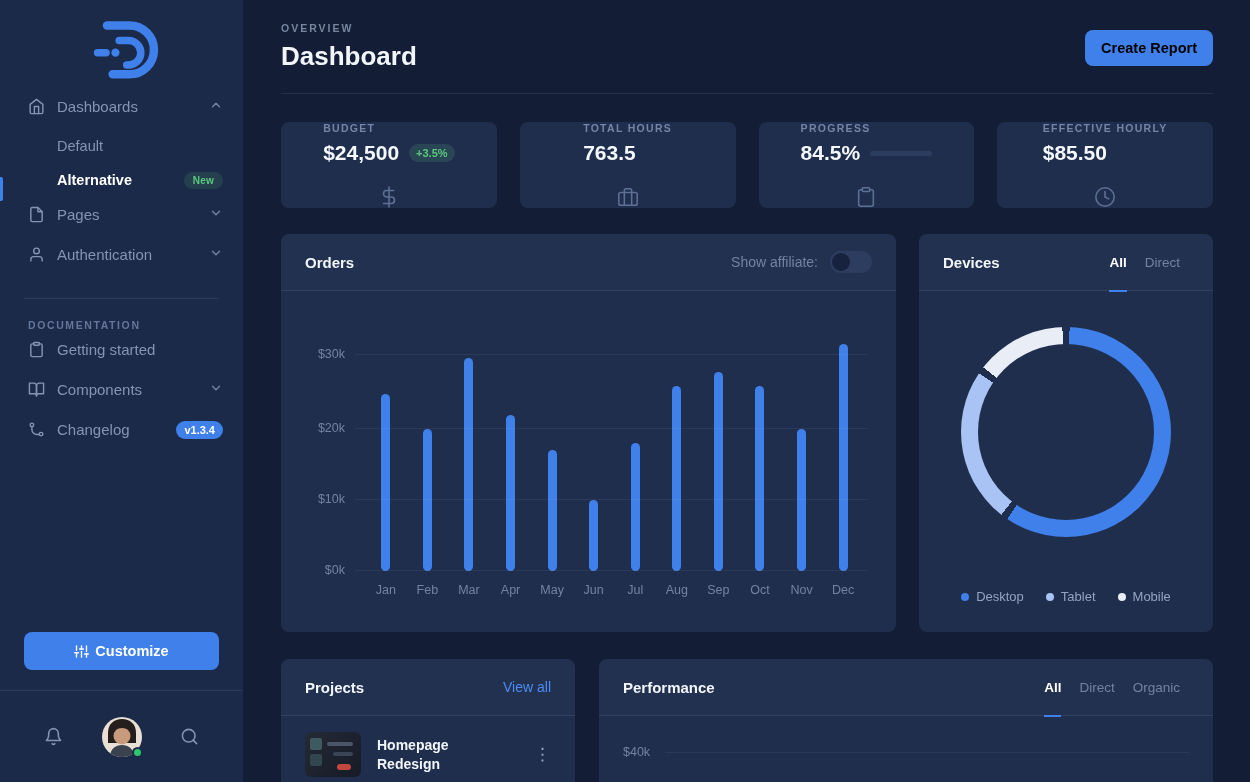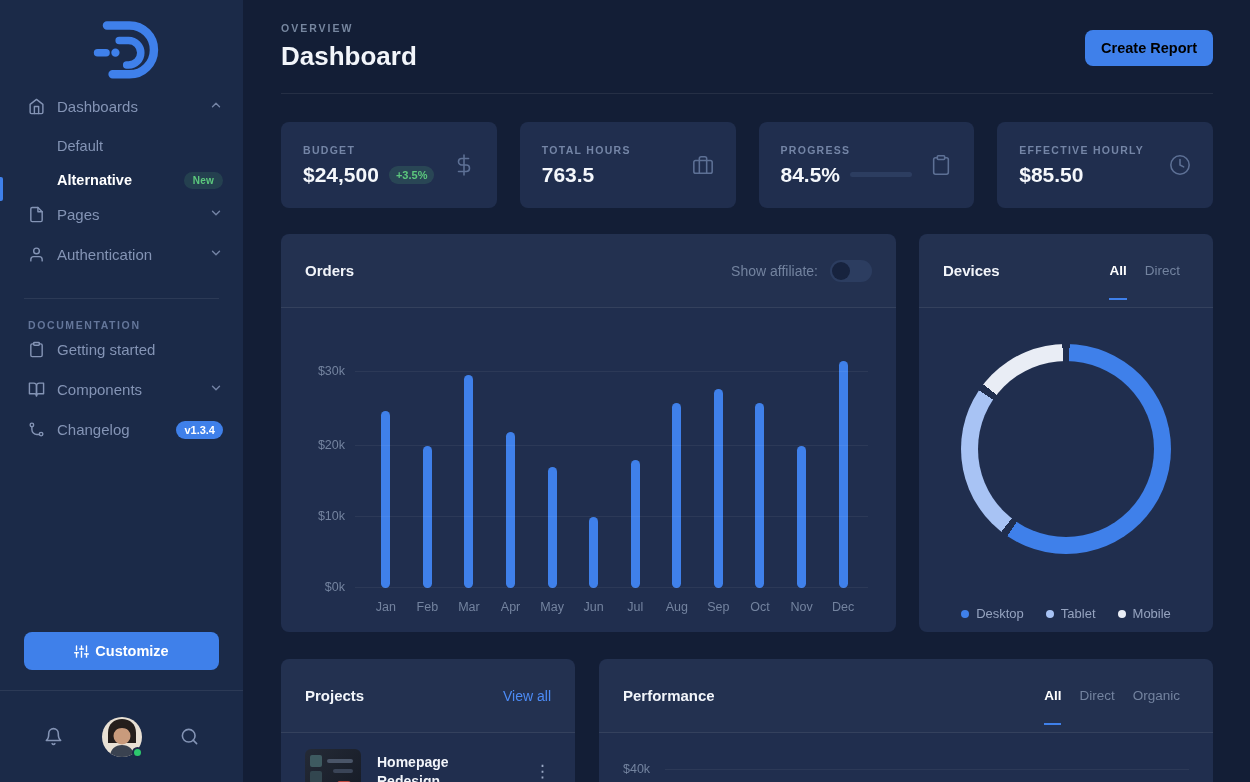--- a/index.html
+++ b/index.html
@@ -87,37 +87,37 @@
     margin-top:8px;background:var(--accent);border:0;border-radius:8px;color:#000000;
     font-family:"Liberation Sans",sans-serif;font-size:14.5px;font-weight:600;
     padding:10px 16px;cursor:pointer;
   }
   .head-divider{border:0;border-top:1px solid var(--line);margin-top:21px;}
 
   
   .stats-row{display:grid;grid-template-columns:repeat(4,1fr);gap:23px;margin-top:28px;}
   .stat-card{
     background:var(--card);border-radius:8px;height:86px;
-    display:flex;align-items:center;justify-content:space-between;padding:0 22px;
+    display:flex;align-items:center;justify-content:space-between;padding:0 22px;flex-direction:column;
   }
   .stat-label{font-size:10.5px;font-weight:700;letter-spacing:1.3px;color:var(--label);}
   .stat-value-row{display:flex;align-items:center;gap:10px;margin-top:7px;}
   .stat-value{font-size:21px;font-weight:700;color:#f4f7fb;}
   .delta-badge{
     font-size:11px;font-weight:700;color:var(--green);
     background:rgba(92,200,125,.16);padding:3px 7px;border-radius:9px;
   }
   .stat-icon{width:22px;height:22px;color:var(--icon);flex:none;}
   .progress-track{width:62px;height:5px;border-radius:3px;background:#2c3d60;overflow:hidden;}
   .progress-fill{height:100%;border-radius:3px;background:var(--accent);}
 
   
   .card{background:var(--card);border-radius:8px;overflow:hidden;}
   .card-header{
-    height:74px;display:flex;align-items:center;justify-content:space-between;
+    height:57px;display:flex;align-items:center;justify-content:space-between;
     padding:0 24px;border-bottom:1px solid var(--line);background:rgba(255,255,255,.015);
   }
   .card-title{font-size:15px;font-weight:700;color:#f2f5fa;}
   .tabs{display:flex;height:57px;}
   .tab{
     position:relative;display:flex;align-items:center;padding:0 9px;
     font-size:13.5px;color:var(--muted2);cursor:pointer;
   }
   .tab.active{color:#fff;font-weight:700;}
   .tab.active::after{

